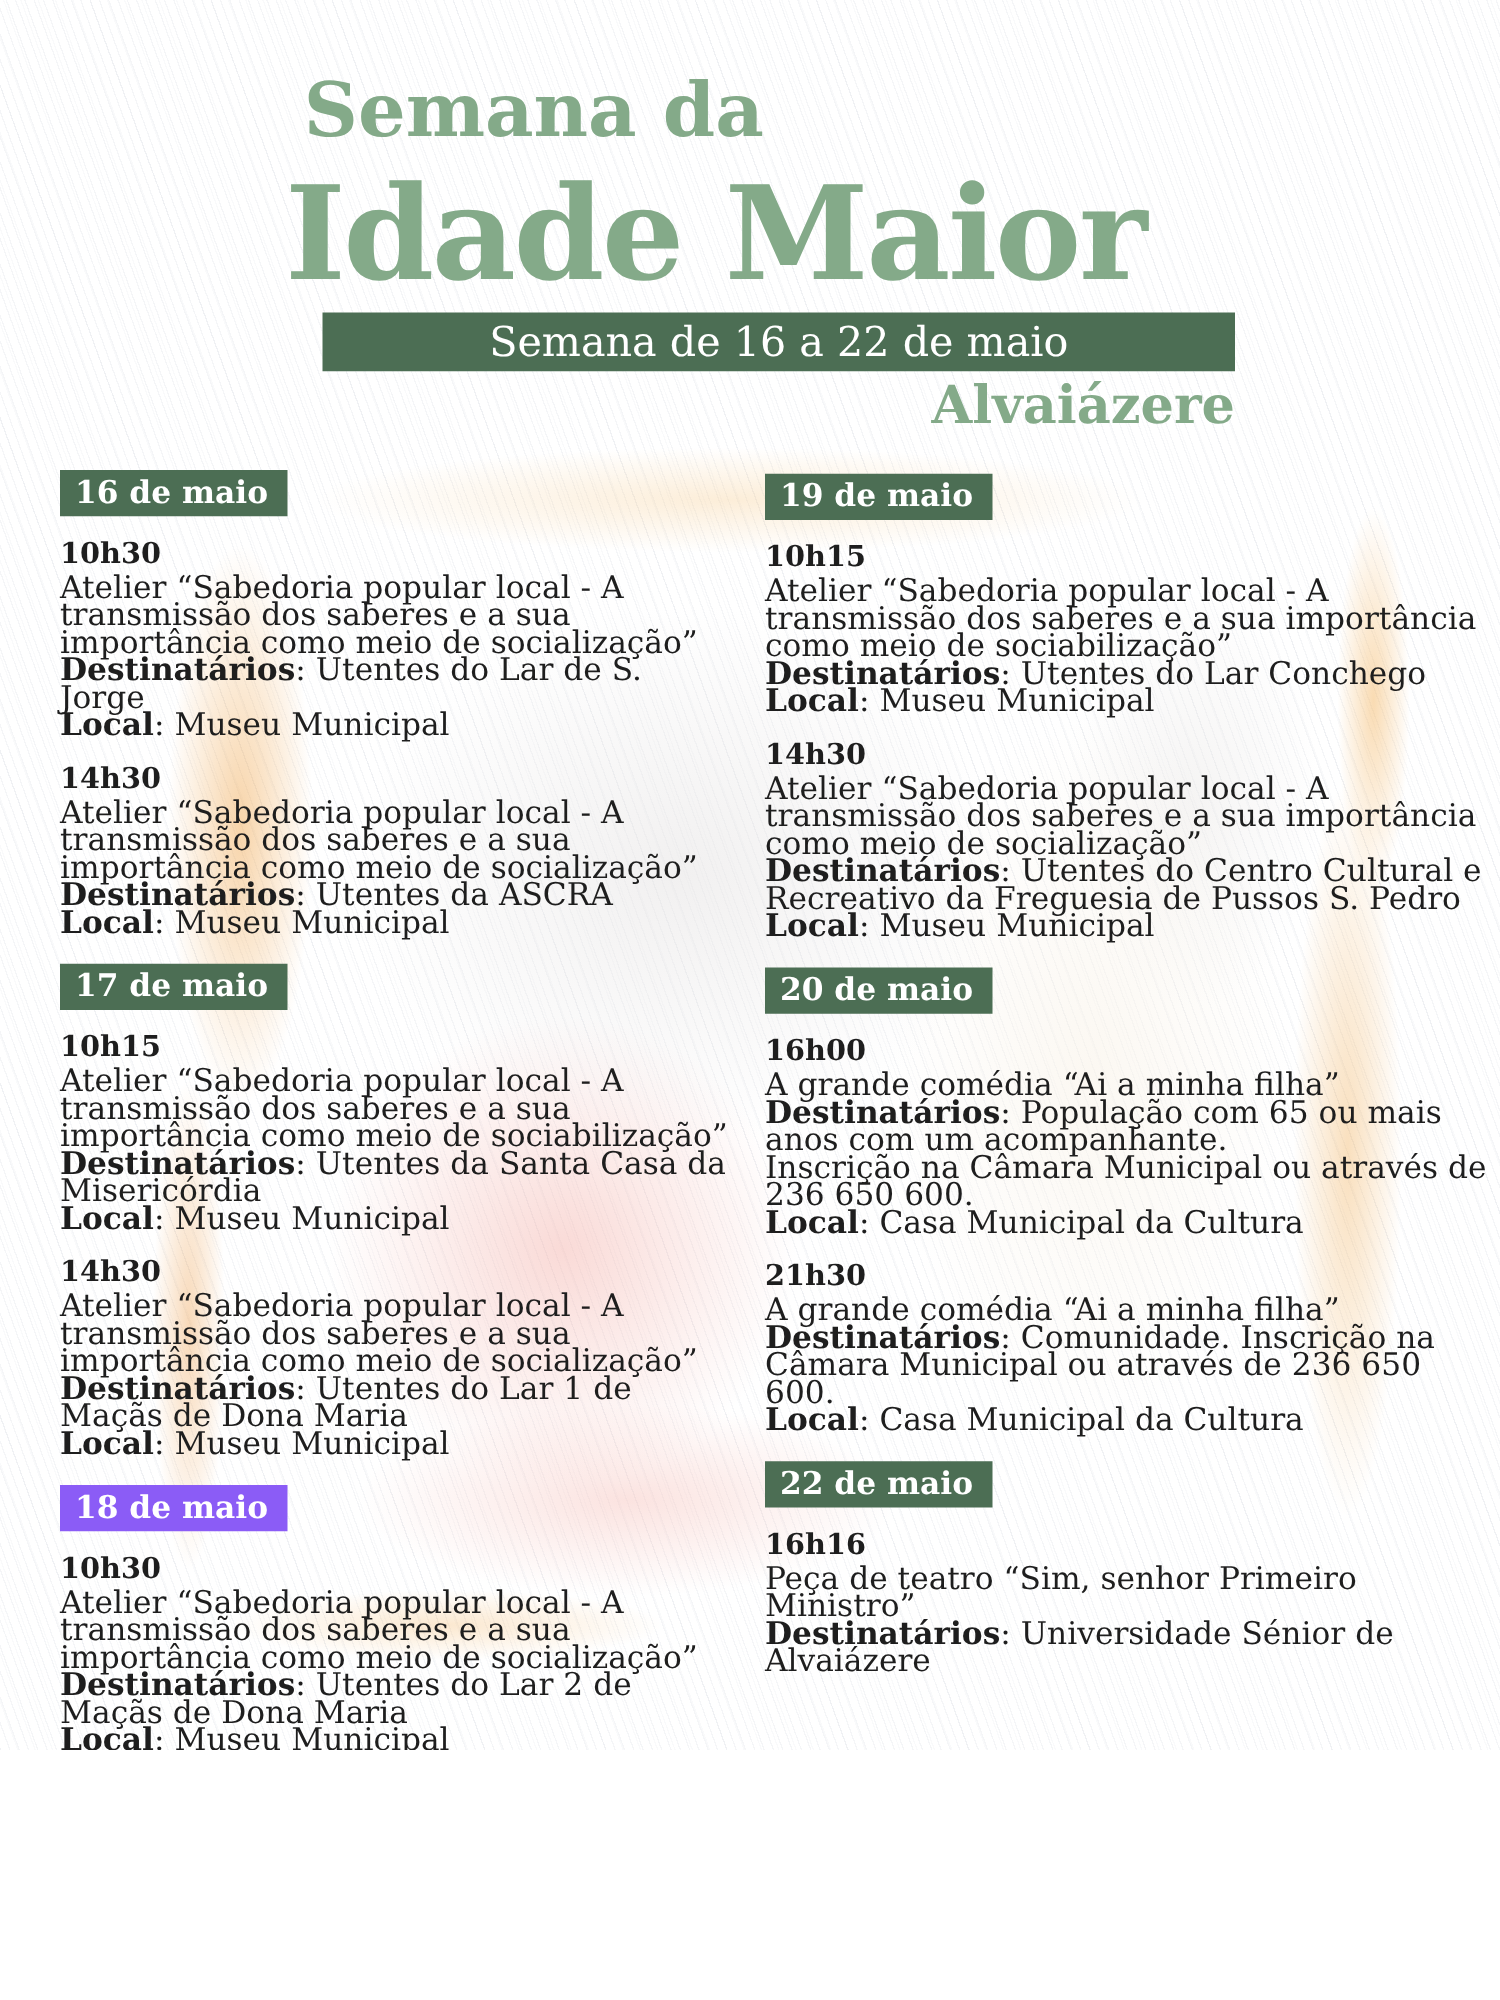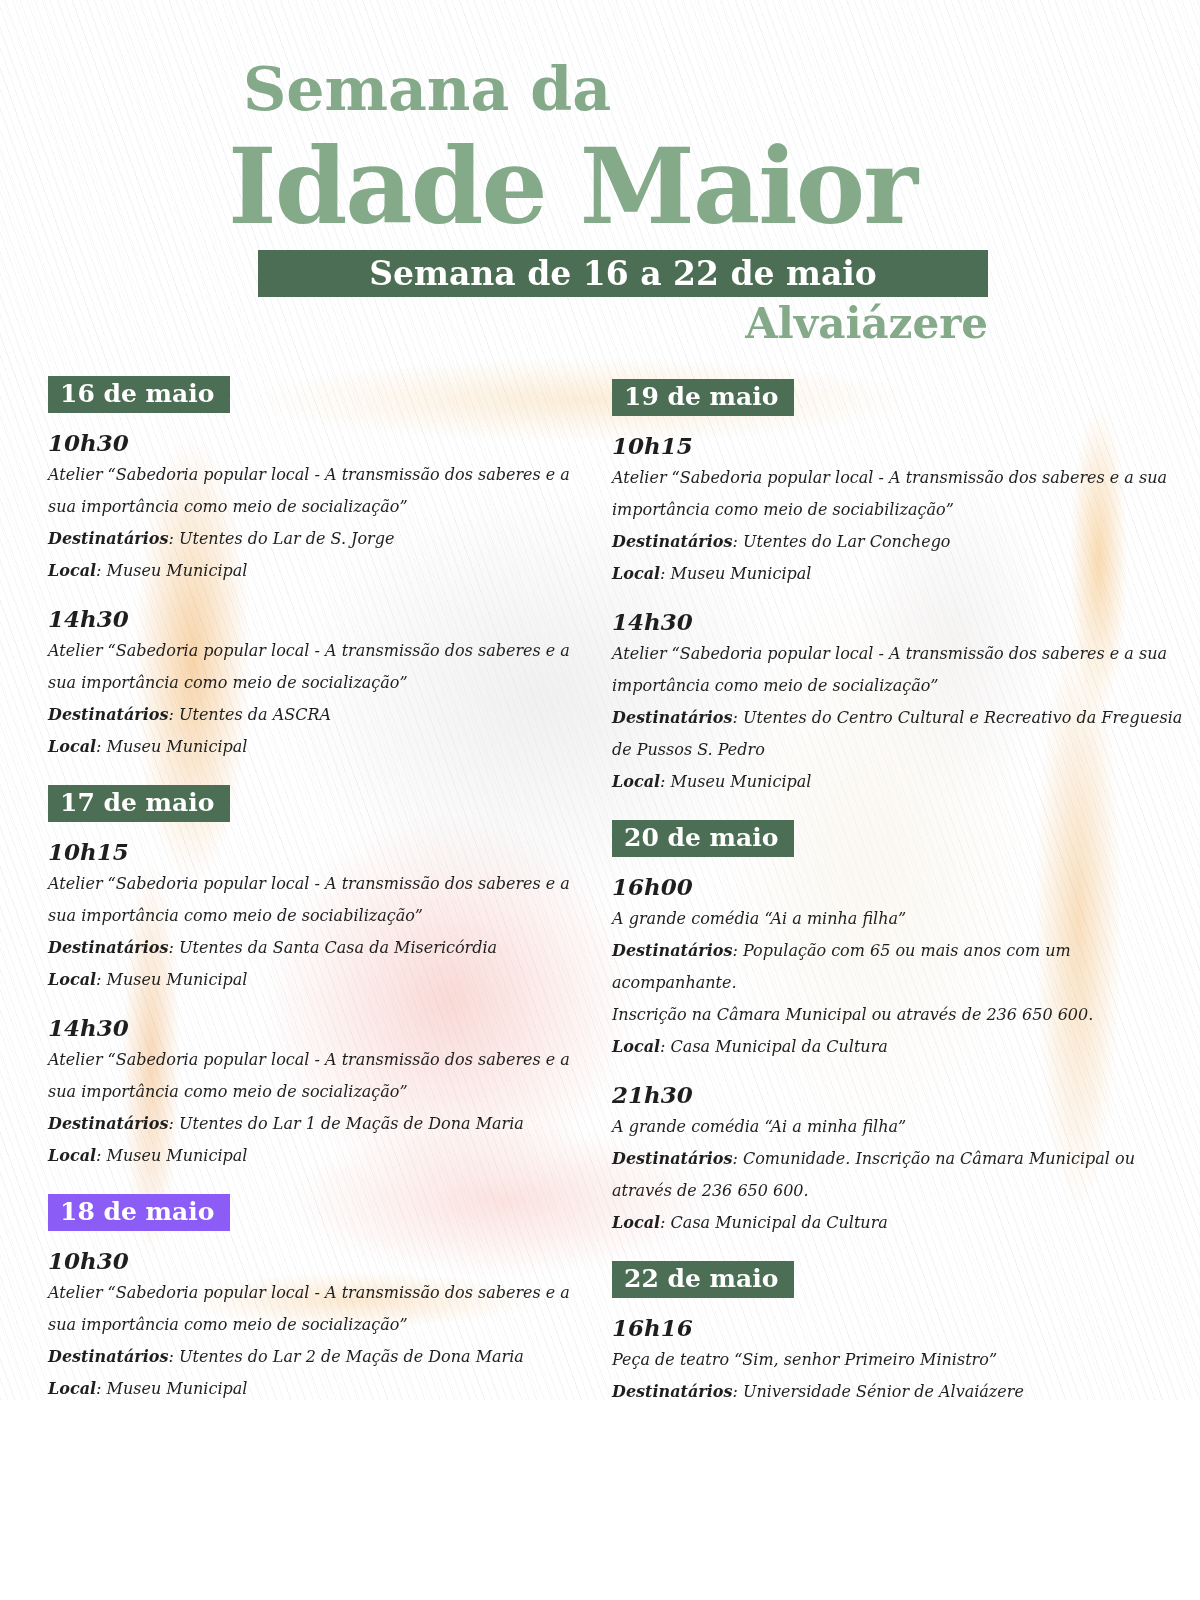--- a/index.html
+++ b/index.html
@@ -31,36 +31,36 @@
       radial-gradient(closest-side at 38% 86%, rgba(247,199,193,0.50), transparent 55%),
       radial-gradient(closest-side at 74% 52%, rgba(249,243,233,0.60), transparent 60%),
       radial-gradient(closest-side at 82% 30%, rgba(235,233,232,0.50), transparent 55%);
   }
   .content{position:absolute;inset:0;z-index:1;}
 
   
   .title-1{position:absolute;left:243px;top:58px;font-size:60px;font-weight:700;line-height:1.05;}
   .title-2{position:absolute;left:228px;top:132px;font-size:104px;font-weight:700;line-height:1.05;letter-spacing:-2px;text-align:center;}
   .band{position:absolute;left:258px;top:250px;width:730px;height:47px;display:flex;align-items:center;justify-content:center;}
-  .band-text{color:#ffffff;font-size:33px;font-weight:700;}
+  .band-text{color:#ffffff;font-size:33px;font-weight:400;}
   .alvz{position:absolute;top:299px;left:258px;width:730px;text-align:right;font-size:42px;font-weight:700;}
 
   
   .col{position:absolute;}
   .col-left{left:48px;top:376px;width:540px;}
   .col-right{left:612px;top:379px;width:583px;}
 
   .day{margin:0 0 22px 0;}
   .date-badge{
     display:inline-block;color:#fff;font-size:25px;font-weight:700;line-height:27px;
     padding:4px 16px 6px 12px;margin:0 0 16px 0;
   }
-  .event{margin:0 0 18px 0;font-style:italic;}
+  .event{margin:0 0 18px 0;}
   .time{font-size:23px;font-weight:700;line-height:28px;margin:0 0 2px 0;}
-  .line{font-size:16px;line-height:32px;margin:0;}
+  .line{font-size:25px;line-height:22px;margin:0;}
   .line strong{font-weight:700;}
   .sep{white-space:pre;}
 
   
   .org-block{position:absolute;left:770px;top:1396px;width:425px;display:flex;align-items:center;z-index:2;}
   .logo-mark{flex:0 0 auto;width:185px;height:185px;margin-right:4px;}
   .org-text{flex:1 1 auto;text-align:right;font-family:"Liberation Sans", sans-serif;}
   .org-label{font-family:"DejaVu Serif", serif;font-size:29px;font-weight:700;color:#111;margin:0 0 10px 0;}
   .muni{font-size:22px;margin:0;}
   .wordmark{font-size:48px;font-weight:700;letter-spacing:1px;line-height:1.0;margin:0;}

